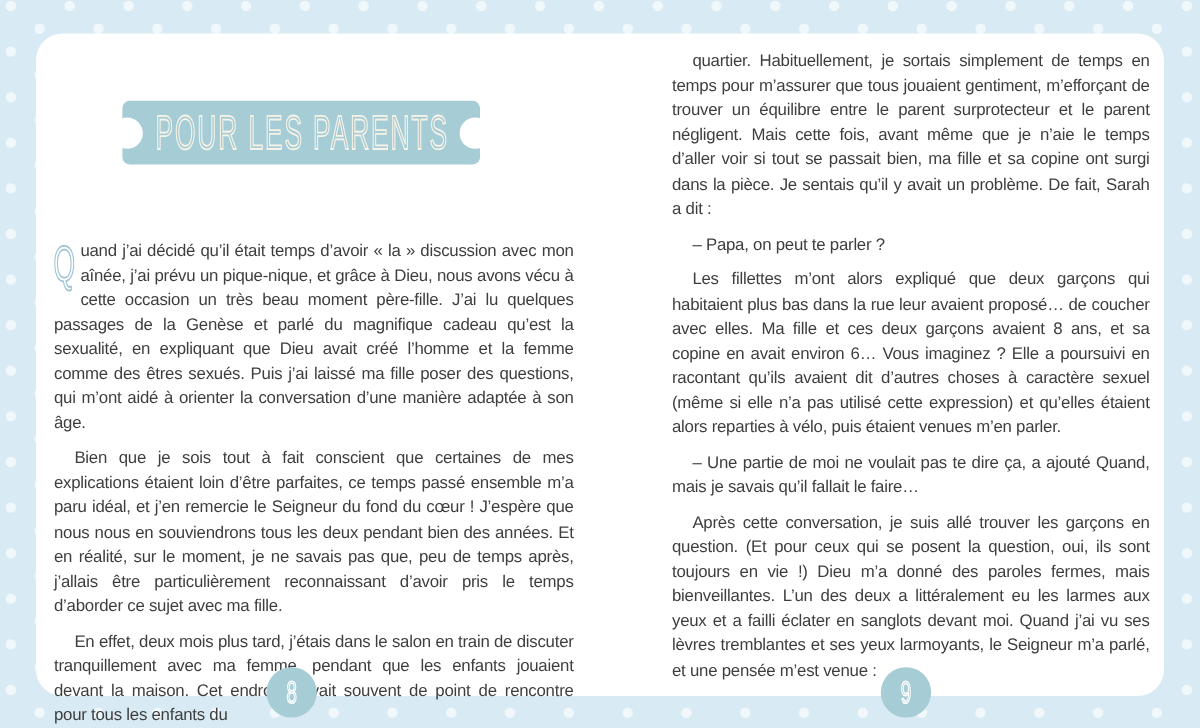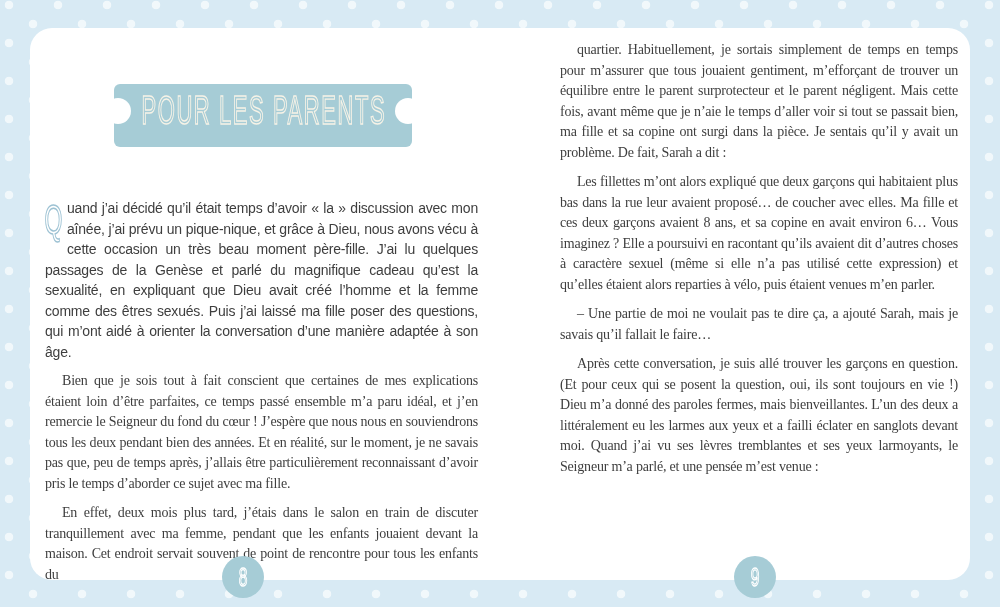--- a/index.html
+++ b/index.html
@@ -18,22 +18,22 @@
 
   .spread {
     position: absolute; left: 30px; top: 28px;
     width: 940px; height: 552px;
     background: var(--page, #ffffff);
     border-radius: 22px;
   }
 
   
   .banner {
-    position: absolute; left: 84px; top: 56px;
-    width: 298px; height: 63px;
+    position: absolute; left: 72px; top: 56px;
+    width: 298px; height: 53px;
     background: var(--accent, #a6ccd6);
     border-radius: 6px;
   }
   .notch {
     position: absolute; width: 26px; height: 26px;
     background: var(--page, #ffffff);
     border-radius: 50%;
     top: 13.5px;
   }
   .notch-l { left: -9px; }
@@ -54,21 +54,21 @@
   .col-right { left: 530px; top: 12px;  width: 398px; }
 
   .body-p {
     font-size: 14px;
     line-height: 20.5px;
     letter-spacing: -0.2px;
     color: var(--ink, #3e3e3e);
     text-align: justify;
     margin-bottom: 9px;
   }
-  .indent { text-indent: 17px; font-family: Liberation Serif, serif; }
+  .indent { text-indent: 17px; }
 
   .dropcap {
     float: left;
     width: 17px; height: 42px;
     margin: 2px 5px 0 0;
     overflow: visible;
   }
   .dropcap-text {
     font-family: "Liberation Sans", sans-serif;
     font-size: 42px;
@@ -117,22 +117,23 @@
         <svg class="dropcap" viewBox="0 0 17 42" aria-hidden="true">
           <text class="dropcap-text" x="15.5" y="34" text-anchor="middle" transform="scale(0.55,1)">Q</text>
         </svg><span>uand j’ai décidé qu’il était temps d’avoir « la » discussion avec mon aînée, j’ai prévu un pique-nique, et grâce à Dieu, nous avons vécu à cette occasion un très beau moment père-fille. J’ai lu quelques passages de la Genèse et parlé du magnifique cadeau qu’est la sexualité, en expliquant que Dieu avait créé l’homme et la femme comme des êtres sexués. Puis j’ai laissé ma fille poser des questions, qui m’ont aidé à orienter la conversation d’une manière adaptée à son âge.</span>
       </p>
       <p class="body-p indent">Bien que je sois tout à fait conscient que certaines de mes explications étaient loin d’être parfaites, ce temps passé ensemble m’a paru idéal, et j’en remercie le Seigneur du fond du cœur ! J’espère que nous nous en souviendrons tous les deux pendant bien des années. Et en réalité, sur le moment, je ne savais pas que, peu de temps après, j’allais être particulièrement reconnaissant d’avoir pris le temps d’aborder ce sujet avec ma fille.</p>
       <p class="body-p indent">En effet, deux mois plus tard, j’étais dans le salon en train de discuter tranquillement avec ma femme, pendant que les enfants jouaient devant la maison. Cet endroit servait souvent de point de rencontre pour tous les enfants du</p>
     </div>
 
     <div class="col col-right">
       <p class="body-p indent">quartier. Habituellement, je sortais simplement de temps en temps pour m’assurer que tous jouaient gentiment, m’efforçant de trouver un équilibre entre le parent surprotecteur et le parent négligent. Mais cette fois, avant même que je n’aie le temps d’aller voir si tout se passait bien, ma fille et sa copine ont surgi dans la pièce. Je sentais qu’il y avait un problème. De fait, Sarah a dit :</p>
+      <p class="body-p indent">– Papa, on peut te parler ?</p>
       <p class="body-p indent">Les fillettes m’ont alors expliqué que deux garçons qui habitaient plus bas dans la rue leur avaient proposé… de coucher avec elles. Ma fille et ces deux garçons avaient 8 ans, et sa copine en avait environ 6… Vous imaginez ? Elle a poursuivi en racontant qu’ils avaient dit d’autres choses à caractère sexuel (même si elle n’a pas utilisé cette expression) et qu’elles étaient alors reparties à vélo, puis étaient venues m’en parler.</p>
-      <p class="body-p indent">– Une partie de moi ne voulait pas te dire ça, a ajouté Sarah, mais je savais qu’il fallait le faire…</p>
+      <p class="body-p indent">– Une partie de moi ne voulait pas te dire ça, a ajouté Quand, mais je savais qu’il fallait le faire…</p>
       <p class="body-p indent">
         <span>Après cette conversation, je suis allé trouver les garçons en question. (Et pour ceux qui se posent la question, oui, ils sont toujours en vie !) Dieu m’a donné des paroles fermes, mais bienveillantes. L’un des deux a littéralement eu les larmes aux yeux et a failli éclater en sanglots devant moi. Quand j’ai vu ses lèvres tremblantes et ses yeux larmoyants, le Seigneur m’a parlé, et une pensée m’est venue : </span>
       </p>
     </div>
 
   </div>
 
   <div class="pagenum pagenum-left">
     <svg viewBox="0 0 42 42" aria-hidden="true">
       <text class="pagenum-text" x="35" y="30" text-anchor="middle" transform="scale(0.6,1)">8</text>

